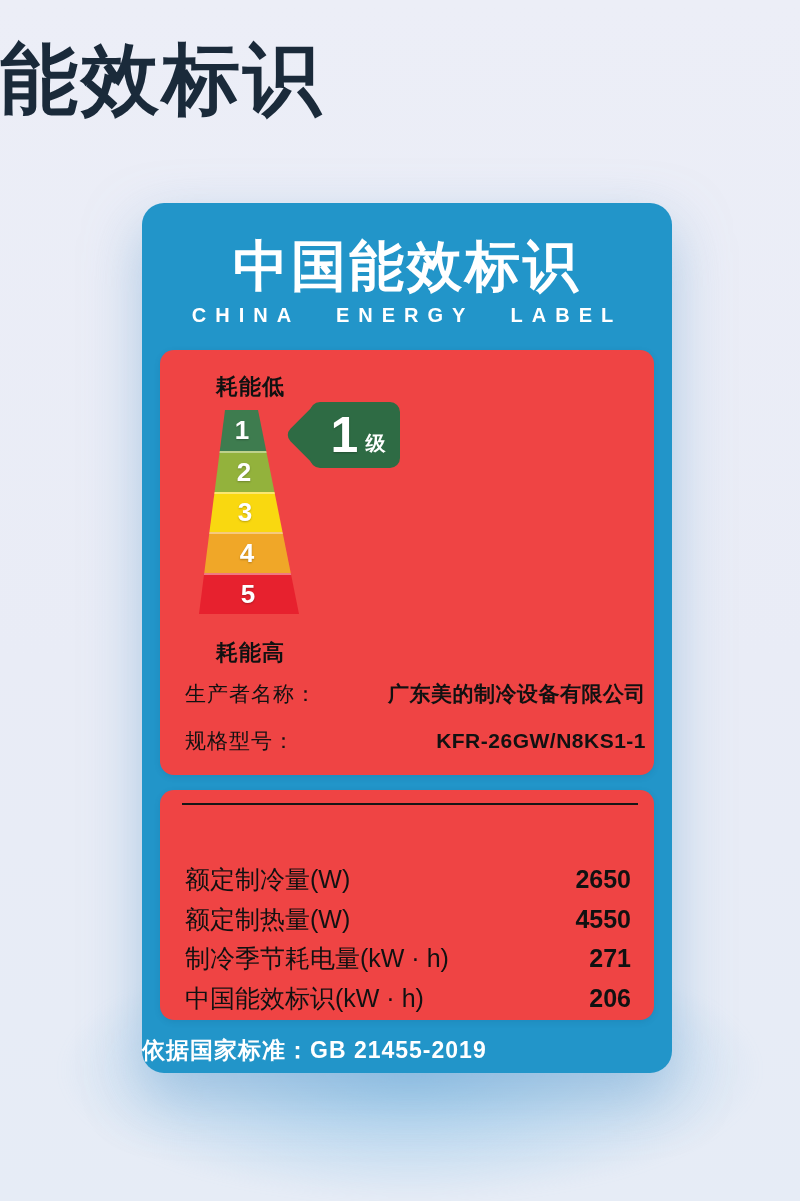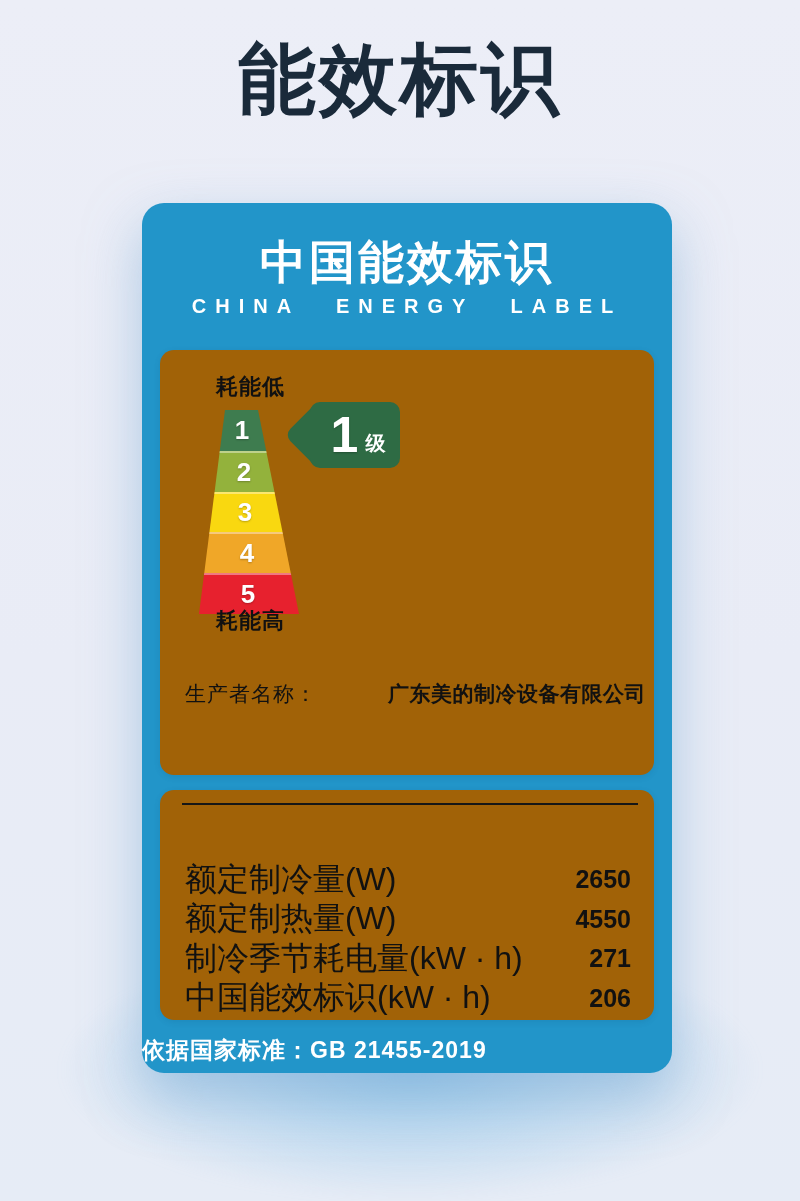--- a/index.html
+++ b/index.html
@@ -8,43 +8,43 @@
     font-family:"Liberation Sans","DejaVu Sans",sans-serif;
     background:linear-gradient(180deg,#eceef7 0%,#e9ecf6 55%,#e6ecf6 100%);
   }
   .glow{
     position:absolute;left:60px;top:940px;width:700px;height:260px;
     background:radial-gradient(closest-side,rgba(140,195,232,.80),rgba(140,195,232,0));
     filter:blur(6px);
   }
   .page-title{
     position:absolute;left:0;top:28px;width:100%;margin:0;
-    text-align:center;font-size:78px;font-weight:800;letter-spacing:3px;
+    text-align:left;font-size:78px;font-weight:800;letter-spacing:3px;
     color:#1a2a3a;
   }
   .card{
     position:absolute;left:142px;top:203px;width:530px;height:870px;
     border-radius:22px;
     box-shadow:0 22px 55px rgba(120,170,212,.55);
   }
   .brand{position:absolute;left:0;top:36px;width:100%;text-align:center;color:#fff;}
-  .brand-cn{font-size:46px;font-weight:800;letter-spacing:3px;line-height:1.0;}
+  .brand-cn{font-size:55px;font-weight:800;letter-spacing:3px;line-height:1.0;}
   .brand-en{margin-top:10px;font-size:20px;font-weight:700;letter-spacing:9px;word-spacing:22px;}
   .panel{
-    position:absolute;left:18px;width:494px;background:#a16207;border-radius:14px;
+    position:absolute;left:18px;width:494px;background:#ef4444;border-radius:14px;
     box-shadow:0 2px 6px rgba(0,60,100,.12);
   }
   .panel-rating{top:147px;height:425px;}
   .panel-metrics{top:587px;height:230px;}
 
   .low-label,.high-label{
     position:absolute;left:56px;font-size:22px;font-weight:700;color:#111;letter-spacing:1px;
   }
   .low-label{top:22px;}
-  .high-label{top:256px;}
+  .high-label{top:288px;}
 
   .pyramid{
     position:absolute;left:39px;top:60px;width:100px;height:204px;
     clip-path:polygon(26px 0,59px 0,100px 204px,0 204px);
   }
   .band{
     height:20%;display:flex;align-items:center;justify-content:center;
     color:#fff;font-size:26px;font-weight:800;
   }
   .band + .band{border-top:2px solid rgba(255,255,255,.40);box-sizing:border-box;}
@@ -78,21 +78,21 @@
     padding:17px 23px 0 24px;color:#111;
   }
   .metric-header-label{font-size:25px;font-weight:700;letter-spacing:.5px;}
   .metric-header-value{font-size:25px;font-weight:700;}
   .metric-divider{height:2px;background:#161616;margin:13px 16px 0 22px;}
   .metric-rows{position:absolute;left:0;top:70px;width:100%;}
   .metric-row{
     display:flex;justify-content:space-between;align-items:center;
     padding:0 23px 0 25px;height:39.5px;color:#111;
   }
-  .metric-label{font-size:32px;text-align:right;}
+  .metric-label{font-size:25px;text-align:right;}
   .metric-value{font-size:25px;font-weight:bold;}
 
   .standard{
     position:absolute;left:0;top:832px;width:100%;
     color:#fff;font-size:23px;font-weight:700;letter-spacing:1px;
   }
 </style>
 </head>
 <body>
 
@@ -138,20 +138,24 @@
           <span class="badge-num">1</span>
           <span class="badge-unit">级</span>
         </div>
       </div>
 
       <div class="info-rows">
         <div class="info-row">
           <span class="info-label">生产者名称：</span>
           <span class="info-value">广东美的制冷设备有限公司</span>
         </div>
+        <div class="info-row">
+          <span class="info-label">规格型号：</span>
+          <span class="info-value">KFR-26GW/N8KS1-1</span>
+        </div>
       </div>
     </div>
 
     <div class="panel panel-metrics">
       <div class="metric-divider"></div>
       <div class="metric-rows">
         <div class="metric-row">
           <span class="metric-label">额定制冷量(W)</span>
           <span class="metric-value">2650</span>
         </div>

